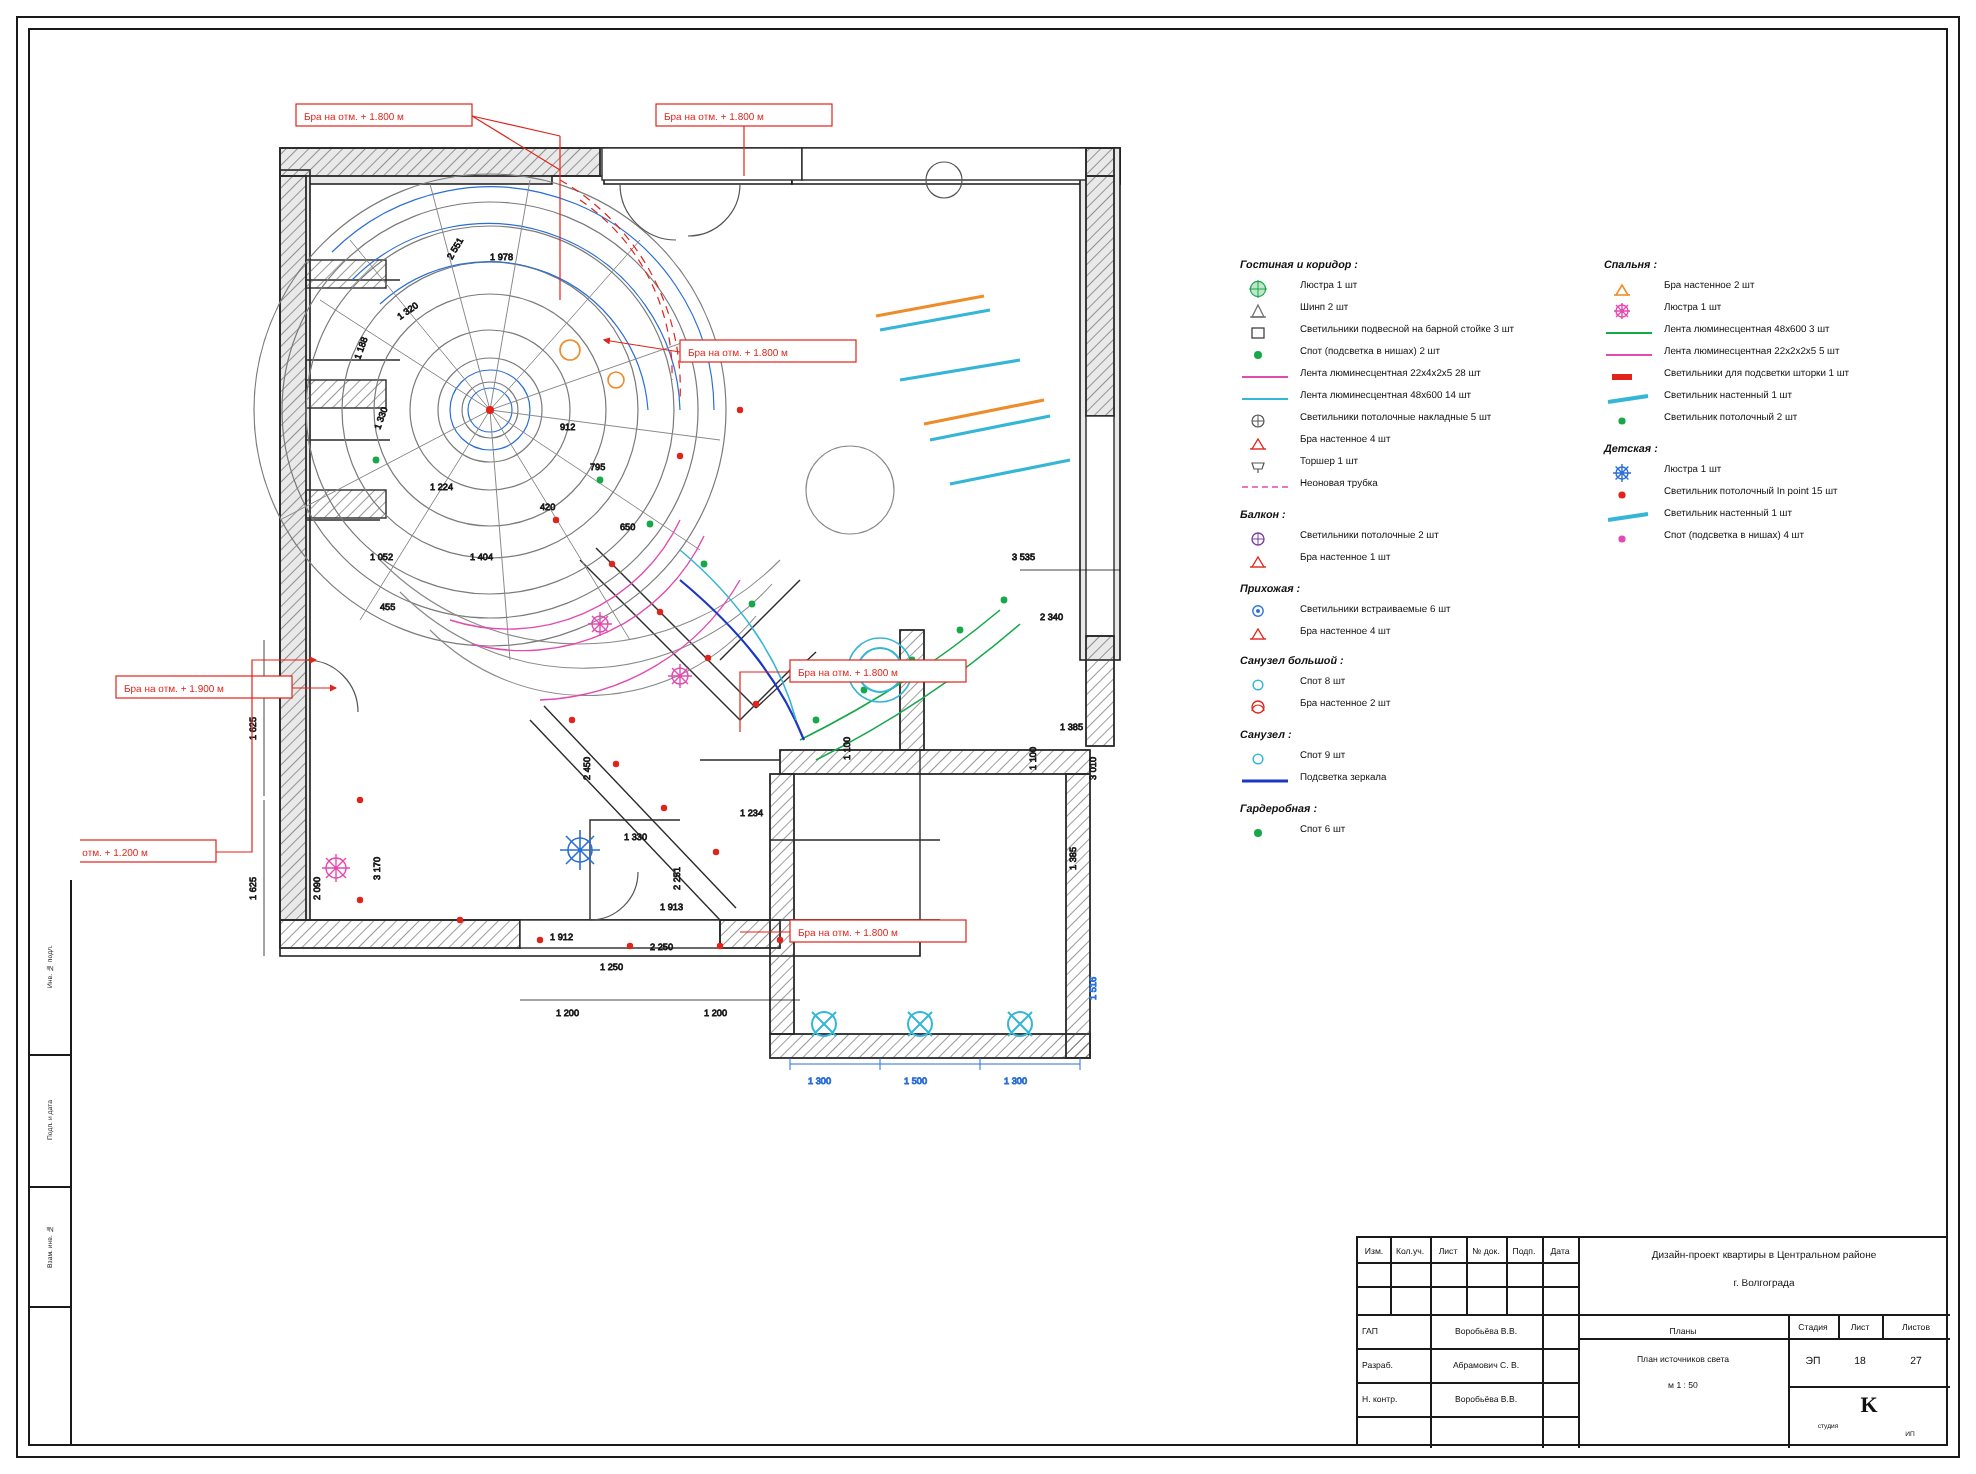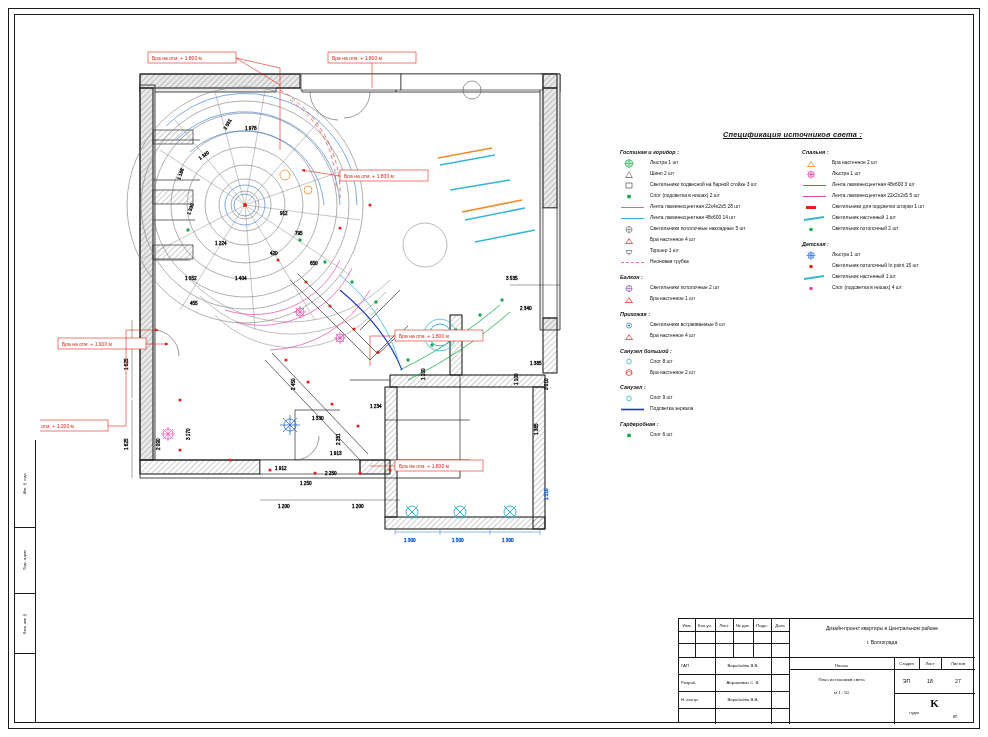--- a/index.html
+++ b/index.html
@@ -498,21 +498,20 @@
       <path d="M355 306 L330 306 L330 336" stroke="#e2231a" stroke-width="0.6" fill="none"></path>
 
       <rect x="355" y="430" width="88" height="11" fill="#ffffff" stroke="#e2231a" stroke-width="0.6"></rect>
       <text class="dim-red" x="359" y="438">Бра на отм. + 1.800 м</text>
       <path d="M355 436 L330 436" stroke="#e2231a" stroke-width="0.6"></path>
     </g>
   </svg>
   </div>
 
   <div id="spec">
-    <div class="spec-title">Спецификация источников света :</div>
     <div class="spec-cols">
 
       <div class="spec-col">
 
         <div class="grp">
           <div class="grp-title">Гостиная и коридор :</div>
 
           <div class="row">
             <div class="sym">
               <svg width="26" height="9">

